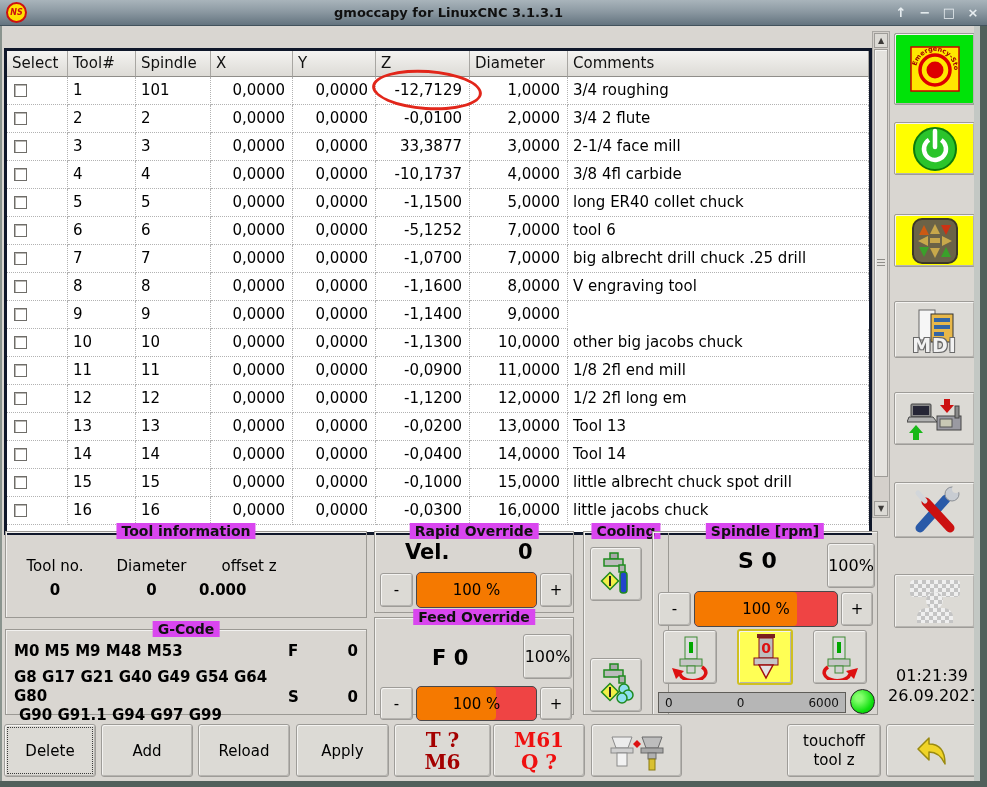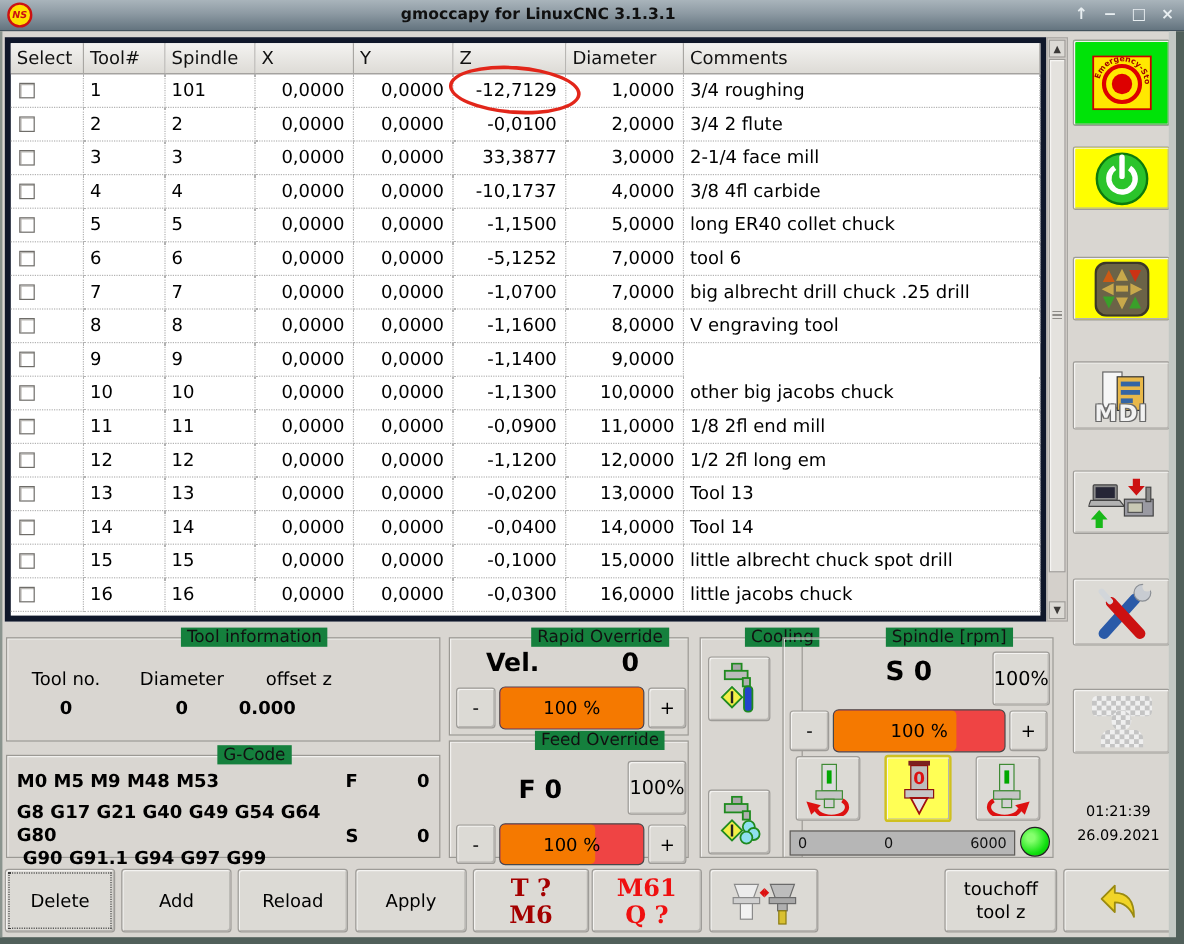--- a/index.html
+++ b/index.html
@@ -16,22 +16,22 @@
   .win-title { position:absolute; left:0; right:90px; text-align:center; font-weight:bold; font-size:13px; color:#101010; }
   .win-controls { position:absolute; right:6px; top:0; height:26px; display:flex; align-items:center; gap:8px; }
   .win-btn { width:16px; height:16px; color:#e8eef1; font-size:13px; line-height:16px; text-align:center; font-weight:bold; cursor:default; }
 
   .edge-right-light { position:absolute; right:7px; top:26px; width:6px; bottom:6px; background:#c3c8c4; }
   .edge-right-dark  { position:absolute; right:0; top:26px; width:7px; bottom:0; background:#51605b; }
   .edge-bottom { position:absolute; left:0; right:0; bottom:0; height:6px; background:#51605b; }
   .edge-left { position:absolute; left:0; top:26px; width:2px; bottom:6px; background:#8a948e; }
 
   
-  .tooltable { position:absolute; left:4px; top:31px; width:868px; height:487px;
-    background:#fff; border:5px solid #0f172a; }
+  .tooltable { position:absolute; left:4px; top:48px; width:868px; height:487px;
+    background:#fff; border:3px solid #0f172a; }
   .thead { display:flex; height:26px; }
   .th { background:linear-gradient(#f4f3f1,#dddbd6); border-right:1px solid #a8a6a2; border-bottom:1px solid #8f8d89;
     font-size:15px; color:#111; padding:3px 0 0 5px; overflow:hidden; white-space:nowrap; }
   .trow { display:flex; height:28px; }
   .td { border-right:1px dotted #b2b2b2; border-bottom:1px dotted #b2b2b2; font-size:15px; color:#000;
     padding-top:4px; overflow:visible; white-space:nowrap; position:relative; }
   .c0{width:61px;} .c1{width:68px;} .c2{width:75px;} .c3{width:82px;} .c4{width:83px;} .c5{width:94px;} .c6{width:98px;} .c7{flex:1;}
   .td.num { text-align:right; padding-right:7px; }
   .td.txt { padding-left:5px; }
   .checkbox { display:inline-block; width:13px; height:13px; margin:3px 0 0 7px; background:#fff;
@@ -45,22 +45,22 @@
   .sb-btn { position:absolute; left:1px; width:14px; height:15px; background:#dcdad5; border:1px solid #9e9c98;
     font-size:8px; text-align:center; line-height:14px; color:#3c3a38; }
   .sb-up { top:1px; } .sb-down { bottom:1px; }
   .sb-thumb { position:absolute; left:1px; top:17px; width:14px; height:428px; background:#e4e2de;
     border:1px solid #9e9c98; box-shadow:inset 1px 1px 0 #f6f5f3; }
   .sb-grip { position:absolute; left:2px; right:2px; top:50%; height:8px; margin-top:-4px;
     background:repeating-linear-gradient(#8f8d89 0 1px, transparent 1px 3px); }
 
   
   .frame { position:absolute; border:1px solid #9b9994; box-shadow:inset 1px 1px 0 #f2f1ef; }
-  .frame-label { position:absolute; top:-9px; left:50%; transform:translateX(-50%); background:#15803d;
-    padding:0 5px; font-weight:normal; font-size:14px; color:#111; white-space:nowrap;margin-left:26px; }
+  .frame-label { position:absolute; top:-9px; left:50%; transform:translateX(-50%); background:#d946ef;
+    padding:0 5px; font-weight:bold; font-size:14px; color:#111; white-space:nowrap; }
 
   .btn { background:#dcdad5; border:1px solid #9e9c98; border-radius:3px;
     box-shadow:inset 1px 1px 0 #f4f3f1, inset -1px -1px 0 #b6b4b0;
     display:flex; align-items:center; justify-content:center; font-size:15px; color:#000; }
 
   
   .slider { position:absolute; background:#ef4444; border:1px solid #49484a; border-radius:5px; overflow:hidden; }
   .slider-fill { position:absolute; left:0; top:0; bottom:0; background:#f57900; border-radius:4px; }
   .slider-text { position:absolute; inset:0; display:flex; align-items:center; justify-content:center;
     font-size:15px; color:#000; }
@@ -73,21 +73,21 @@
     padding:0 6px; font-size:12px; color:#111; }
   .led { position:absolute; left:850px; top:689px; width:25px; height:25px; border-radius:50%;
     background:radial-gradient(circle at 35% 35%, #86ff6e 15%, #0ddf0d 65%, #0aae0a 100%); border:1px solid #222; }
 
   
   .side-btn { position:absolute; left:894px; width:81px; border:1px solid #9e9c98; border-radius:2px;
     background:#dcdad5; display:flex; align-items:center; justify-content:center;
     box-shadow:inset 1px 1px 0 #f4f3f1, inset -1px -1px 0 #b6b4b0; }
   .side-btn.green { background:#00e308; }
   .side-btn.yellow { background:#ffff00; }
-  .clock { position:absolute; left:888px; top:666px; width:88px; text-align:center; font-size:12px; color:#000; line-height:20px; }
+  .clock { position:absolute; left:888px; top:666px; width:88px; text-align:center; font-size:16px; color:#000; line-height:20px; }
 
   .mdi-wrap { position:relative; width:44px; height:44px; }
   .mdi-text { position:absolute; left:50%; bottom:-4px; transform:translateX(-50%); font-weight:bold; font-size:19px;
     color:#f2f2f2; letter-spacing:1px;
     text-shadow:-1px -1px 0 #6a6a6a, 1px -1px 0 #6a6a6a, -1px 1px 0 #6a6a6a, 1px 1px 0 #6a6a6a; }
 
   .checker { background:repeating-conic-gradient(#c4c4c4 0% 25%, #efefef 0% 50%); background-size:8px 8px; position:absolute; }
   .user-icon { position:relative; width:58px; height:46px; }
 
   

